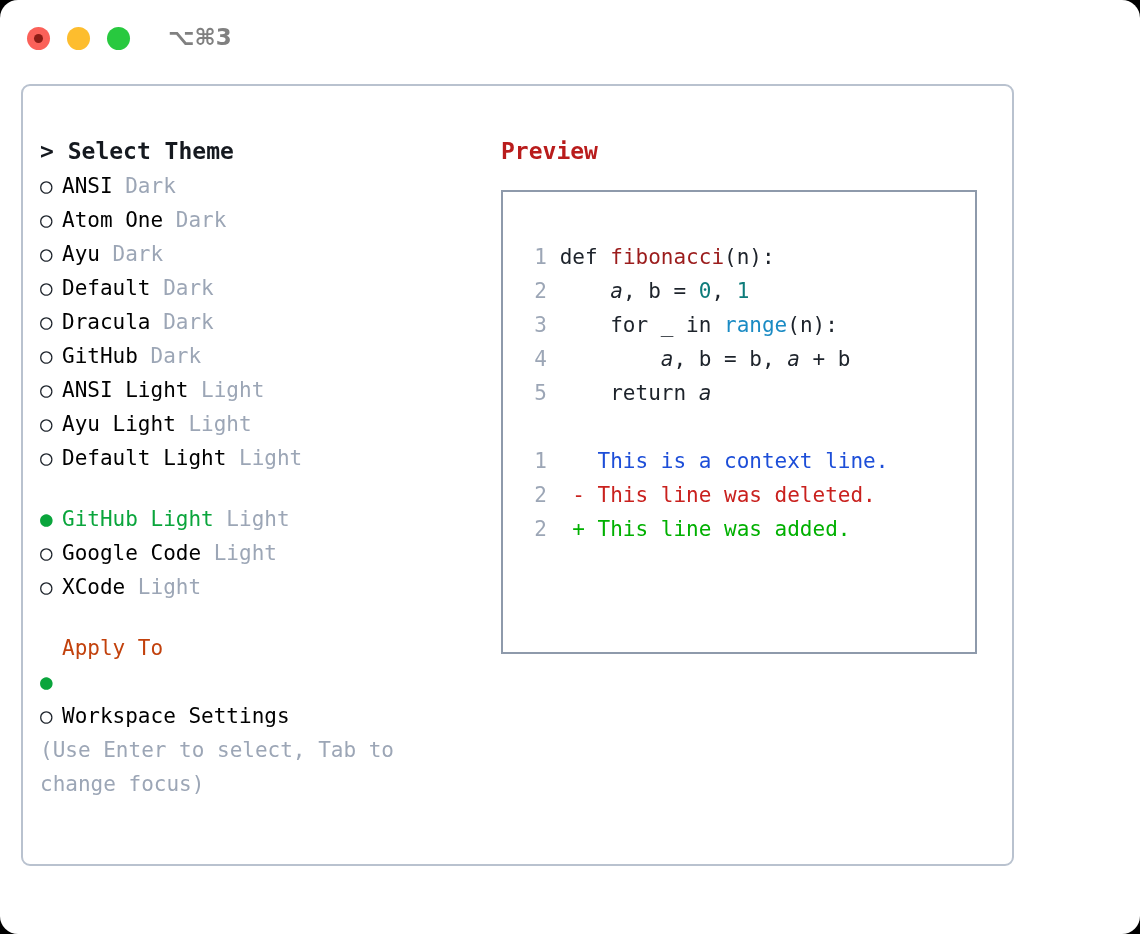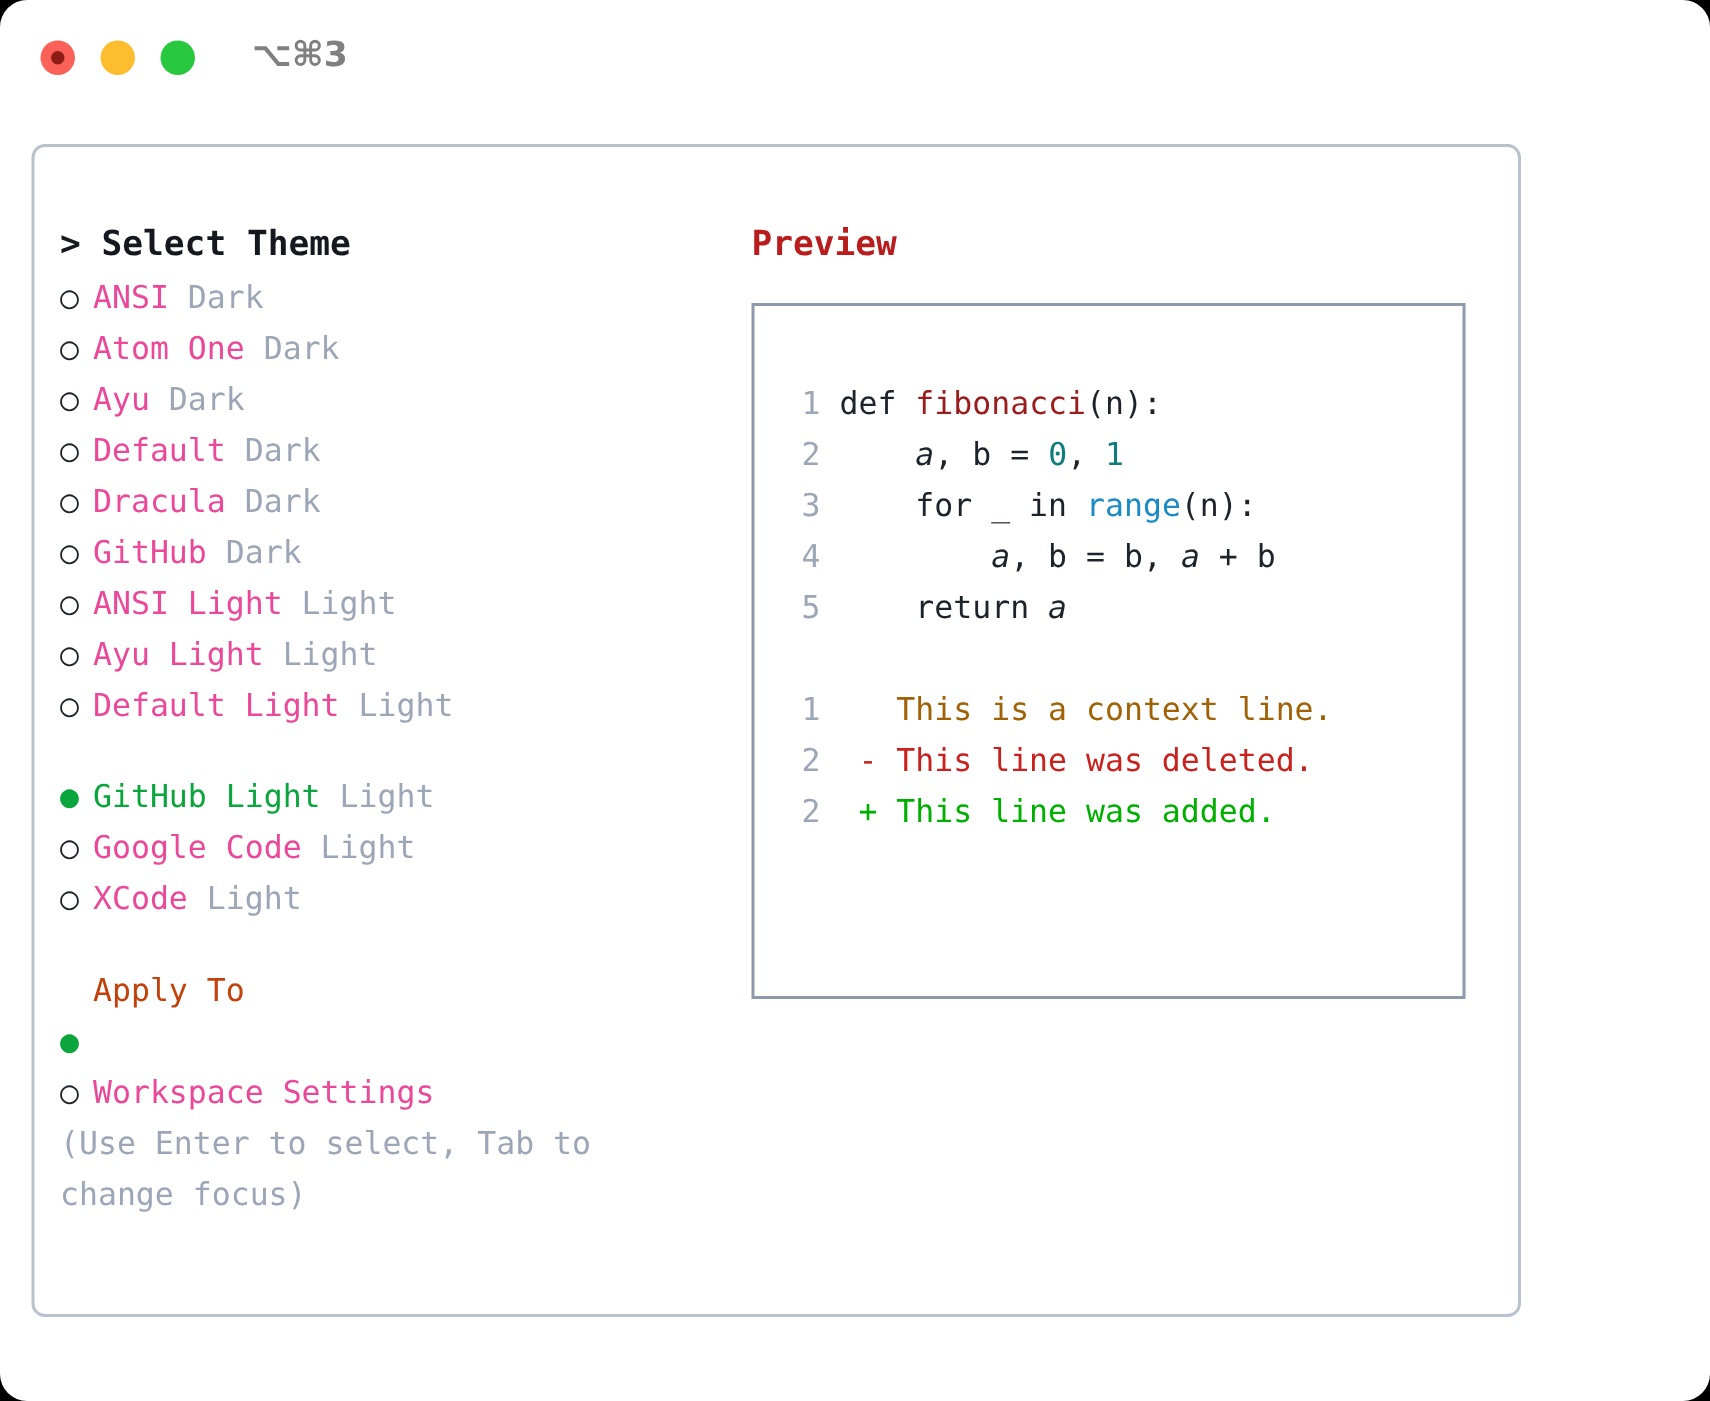--- a/index.html
+++ b/index.html
@@ -59,21 +59,21 @@
     font-weight: bold;
     color: #808080;
     letter-spacing: 0px;
     font-family: "DejaVu Sans", sans-serif;
   }
 
   
   #panel {
     position: absolute;
     left: 21px;
-    top: 96px;
+    top: 84px;
     width: 993px;
     height: 782px;
     border: 2px solid #b9c2cf;
     border-radius: 9px;
     box-sizing: border-box;
     background: #ffffff;
   }
 
   
   #left-col {
@@ -101,21 +101,21 @@
   }
   .bullet {
     display: inline-block;
     width: 22px;
     flex: 0 0 22px;
     font-size: 21px;
     line-height: 34px;
   }
   .bullet-off { color: #1d232b; }
   .bullet-on  { color: #0aa53c; }
-  .opt-label { color: #ec4899; }
+  .opt-label { color: #000000; }
   .opt-label.sel { color: #0aa53c; margin-top: 27px; }
   .opt-suffix { color: #9ca6b6; }
 
   #apply-block { margin-top: 27px; }
   #apply-title {
     font-size: 21px;
     line-height: 34px;
     color: #c2410c;
     padding-left: 22px;
     white-space: pre;
@@ -165,21 +165,21 @@
     color: #9ca6b6;
   }
   .tok-kw   { color: #1d232b; }
   .tok-fn   { color: #9b1c1c; }
   .tok-num  { color: #0e7c7b; }
   .tok-bi   { color: #1a8bc4; }
   .tok-var  { font-style: italic; color: #1d232b; }
   .tok-plain{ color: #1d232b; }
 
   .diff-gap { height: 34px; }
-  .diff-ctx { color: #a16207; }
+  .diff-ctx { color: #1d4ed8; }
   .diff-del { color: #c9211e; }
   .diff-add { color: #00b000; }
 </style>
 </head>
 <body>
 
 <div id="window">
 
   <div id="titlebar">
     <div class="traffic" id="dot-close"></div>

